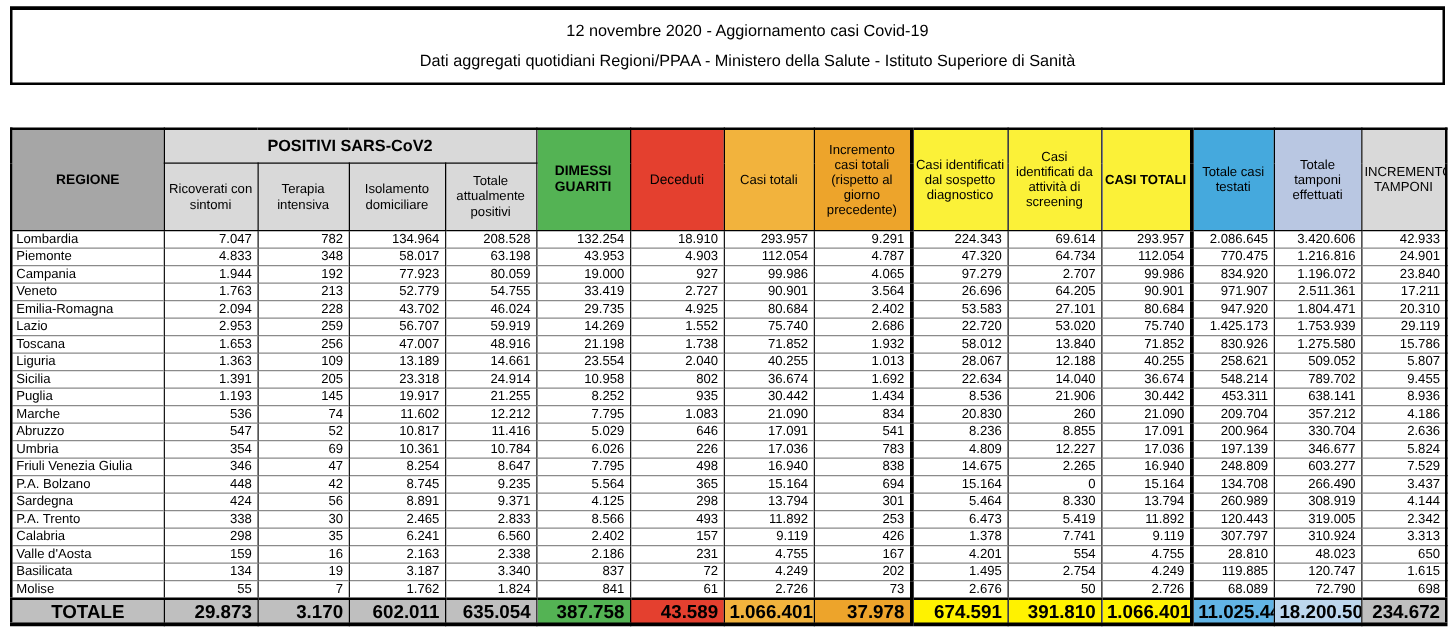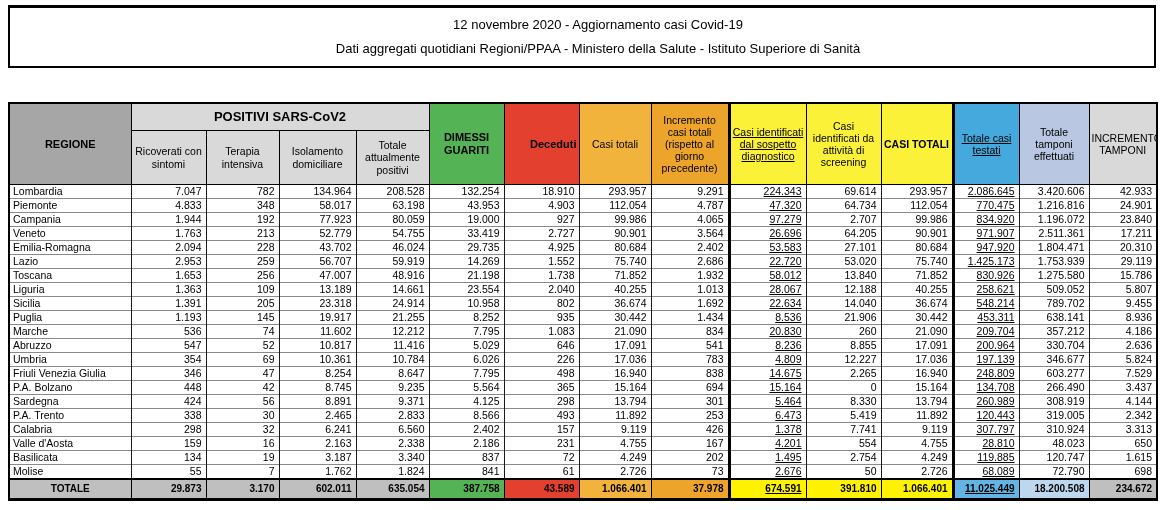--- a/index.html
+++ b/index.html
@@ -56,48 +56,48 @@
   }
   th.group-h {
     background: var(--gray_sub);
     font-weight: bold;
     font-size: 13px;
     height: 24px;
   }
   th.sub-h { background: var(--gray_sub); height: 51px; }
 
   th.h-green  { background: var(--green); font-weight: bold; font-size: 11px; }
-  th.h-red    { background: var(--red); font-weight: bold; font-size: 11px; text-align: right; }
+  th.h-red    { background: var(--red); font-weight: normal; font-size: 11px; }
   th.h-orange  { background: var(--orange); }
   th.h-orange2 { background: var(--orange_dark); margin-top: 13px; }
   th.h-yellow  { background: var(--yellow); }
   th.h-yellow-caps { background: var(--yellow); font-weight: bold; font-size: 10.5px; }
   th.h-blue   { background: var(--blue); }
   th.h-lblue  { background: var(--lblue); }
   th.h-gray   { background: var(--gray_sub); }
 
   tbody td {
     border-left: 1px solid #1a1a1a;
     border-right: 1px solid #1a1a1a;
     border-top: 1px solid #8a8a8a;
     font-size: 10.5px;
     height: 13px;
     padding: 0 3px;
     line-height: 1;
   }
   td.region { text-align: left; }
   td.num { text-align: right; padding-right: 4px; }
 
-  .bl-thick { border-left: 3px solid #000 !important; text-decoration: underline; }
+  .bl-thick { border-left: 3px solid #000 !important; }
 
   tfoot td {
     border: 1px solid #000;
     border-top: 2px solid #000;
     font-weight: bold;
-    font-size: 10px;
+    font-size: 15px;
     height: 18px;
     padding: 0 4px;
     line-height: 1;
   }
   tfoot td.t-label { background: var(--gray_total); text-align: center; }
   tfoot td.t-gray   { background: var(--gray_total); text-align: right; }
   tfoot td.t-green  { background: var(--green); text-align: right; }
   tfoot td.t-red    { background: var(--red); text-align: right; }
   tfoot td.t-orange  { background: var(--orange); text-align: right; }
   tfoot td.t-orange2 { background: var(--orange_dark); text-align: right; }
@@ -441,21 +441,21 @@
           <td class="num bl-thick">6.473</td>
           <td class="num">5.419</td>
           <td class="num">11.892</td>
           <td class="num bl-thick">120.443</td>
           <td class="num">319.005</td>
           <td class="num">2.342</td>
         </tr>
         <tr>
           <td class="region">Calabria</td>
           <td class="num">298</td>
-          <td class="num">32</td>
+          <td class="num">35</td>
           <td class="num">6.241</td>
           <td class="num">6.560</td>
           <td class="num">2.402</td>
           <td class="num">157</td>
           <td class="num">9.119</td>
           <td class="num">426</td>
           <td class="num bl-thick">1.378</td>
           <td class="num">7.741</td>
           <td class="num">9.119</td>
           <td class="num bl-thick">307.797</td>

